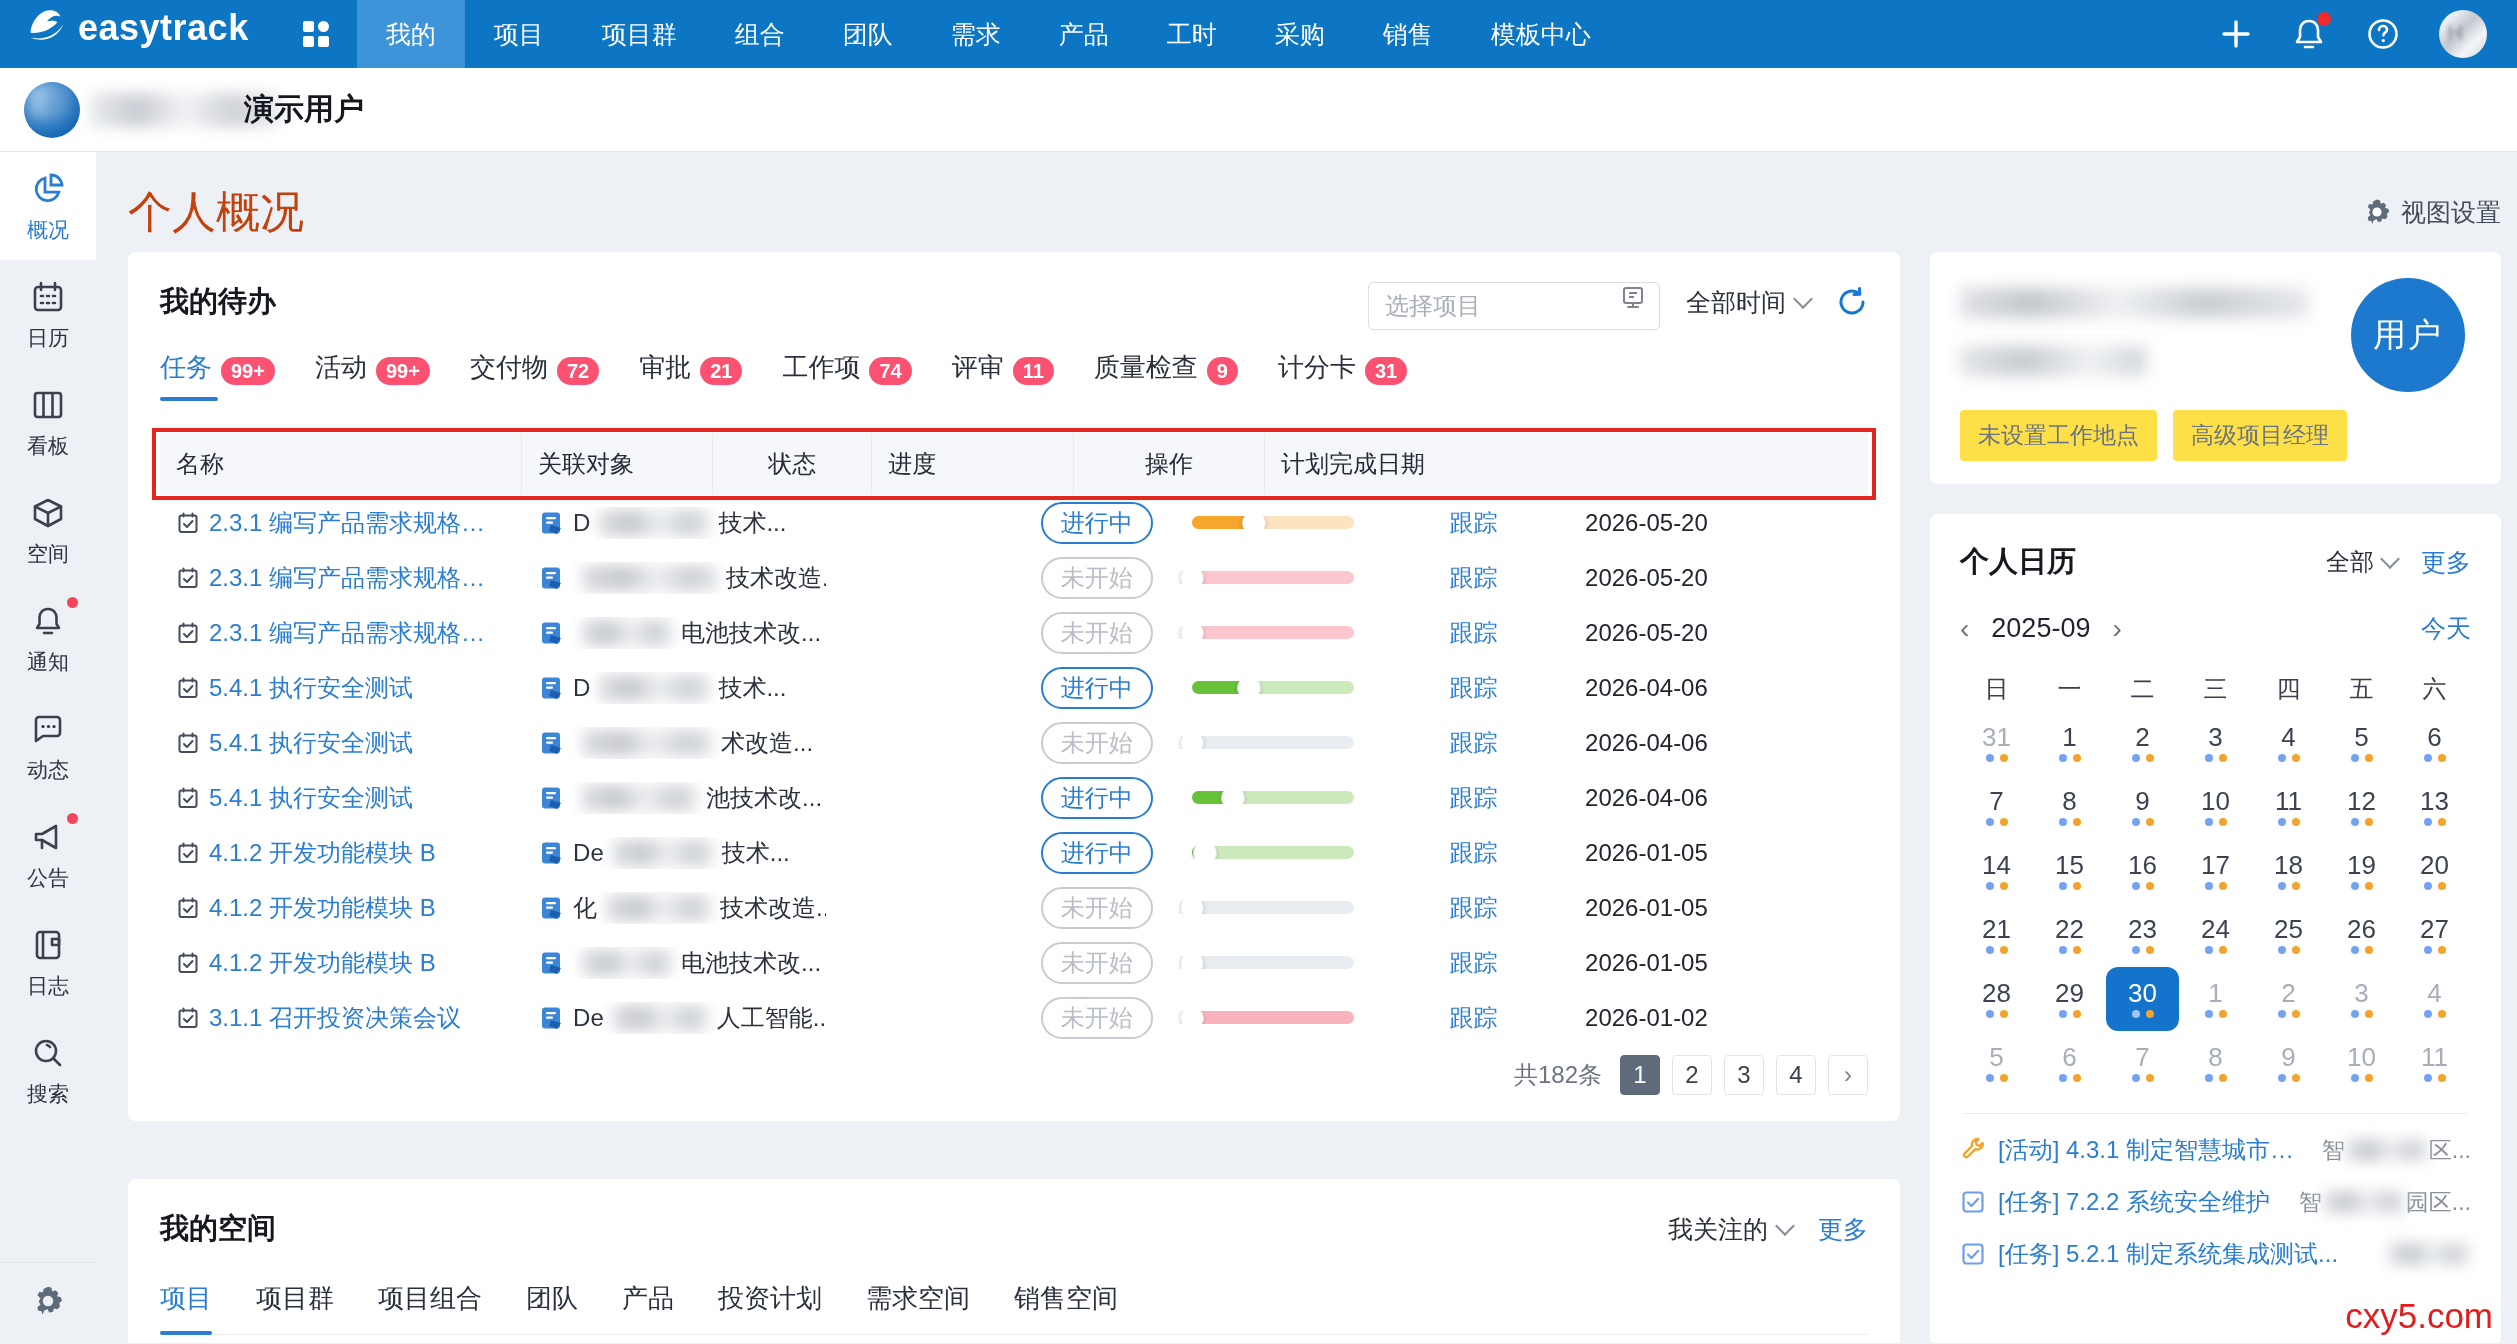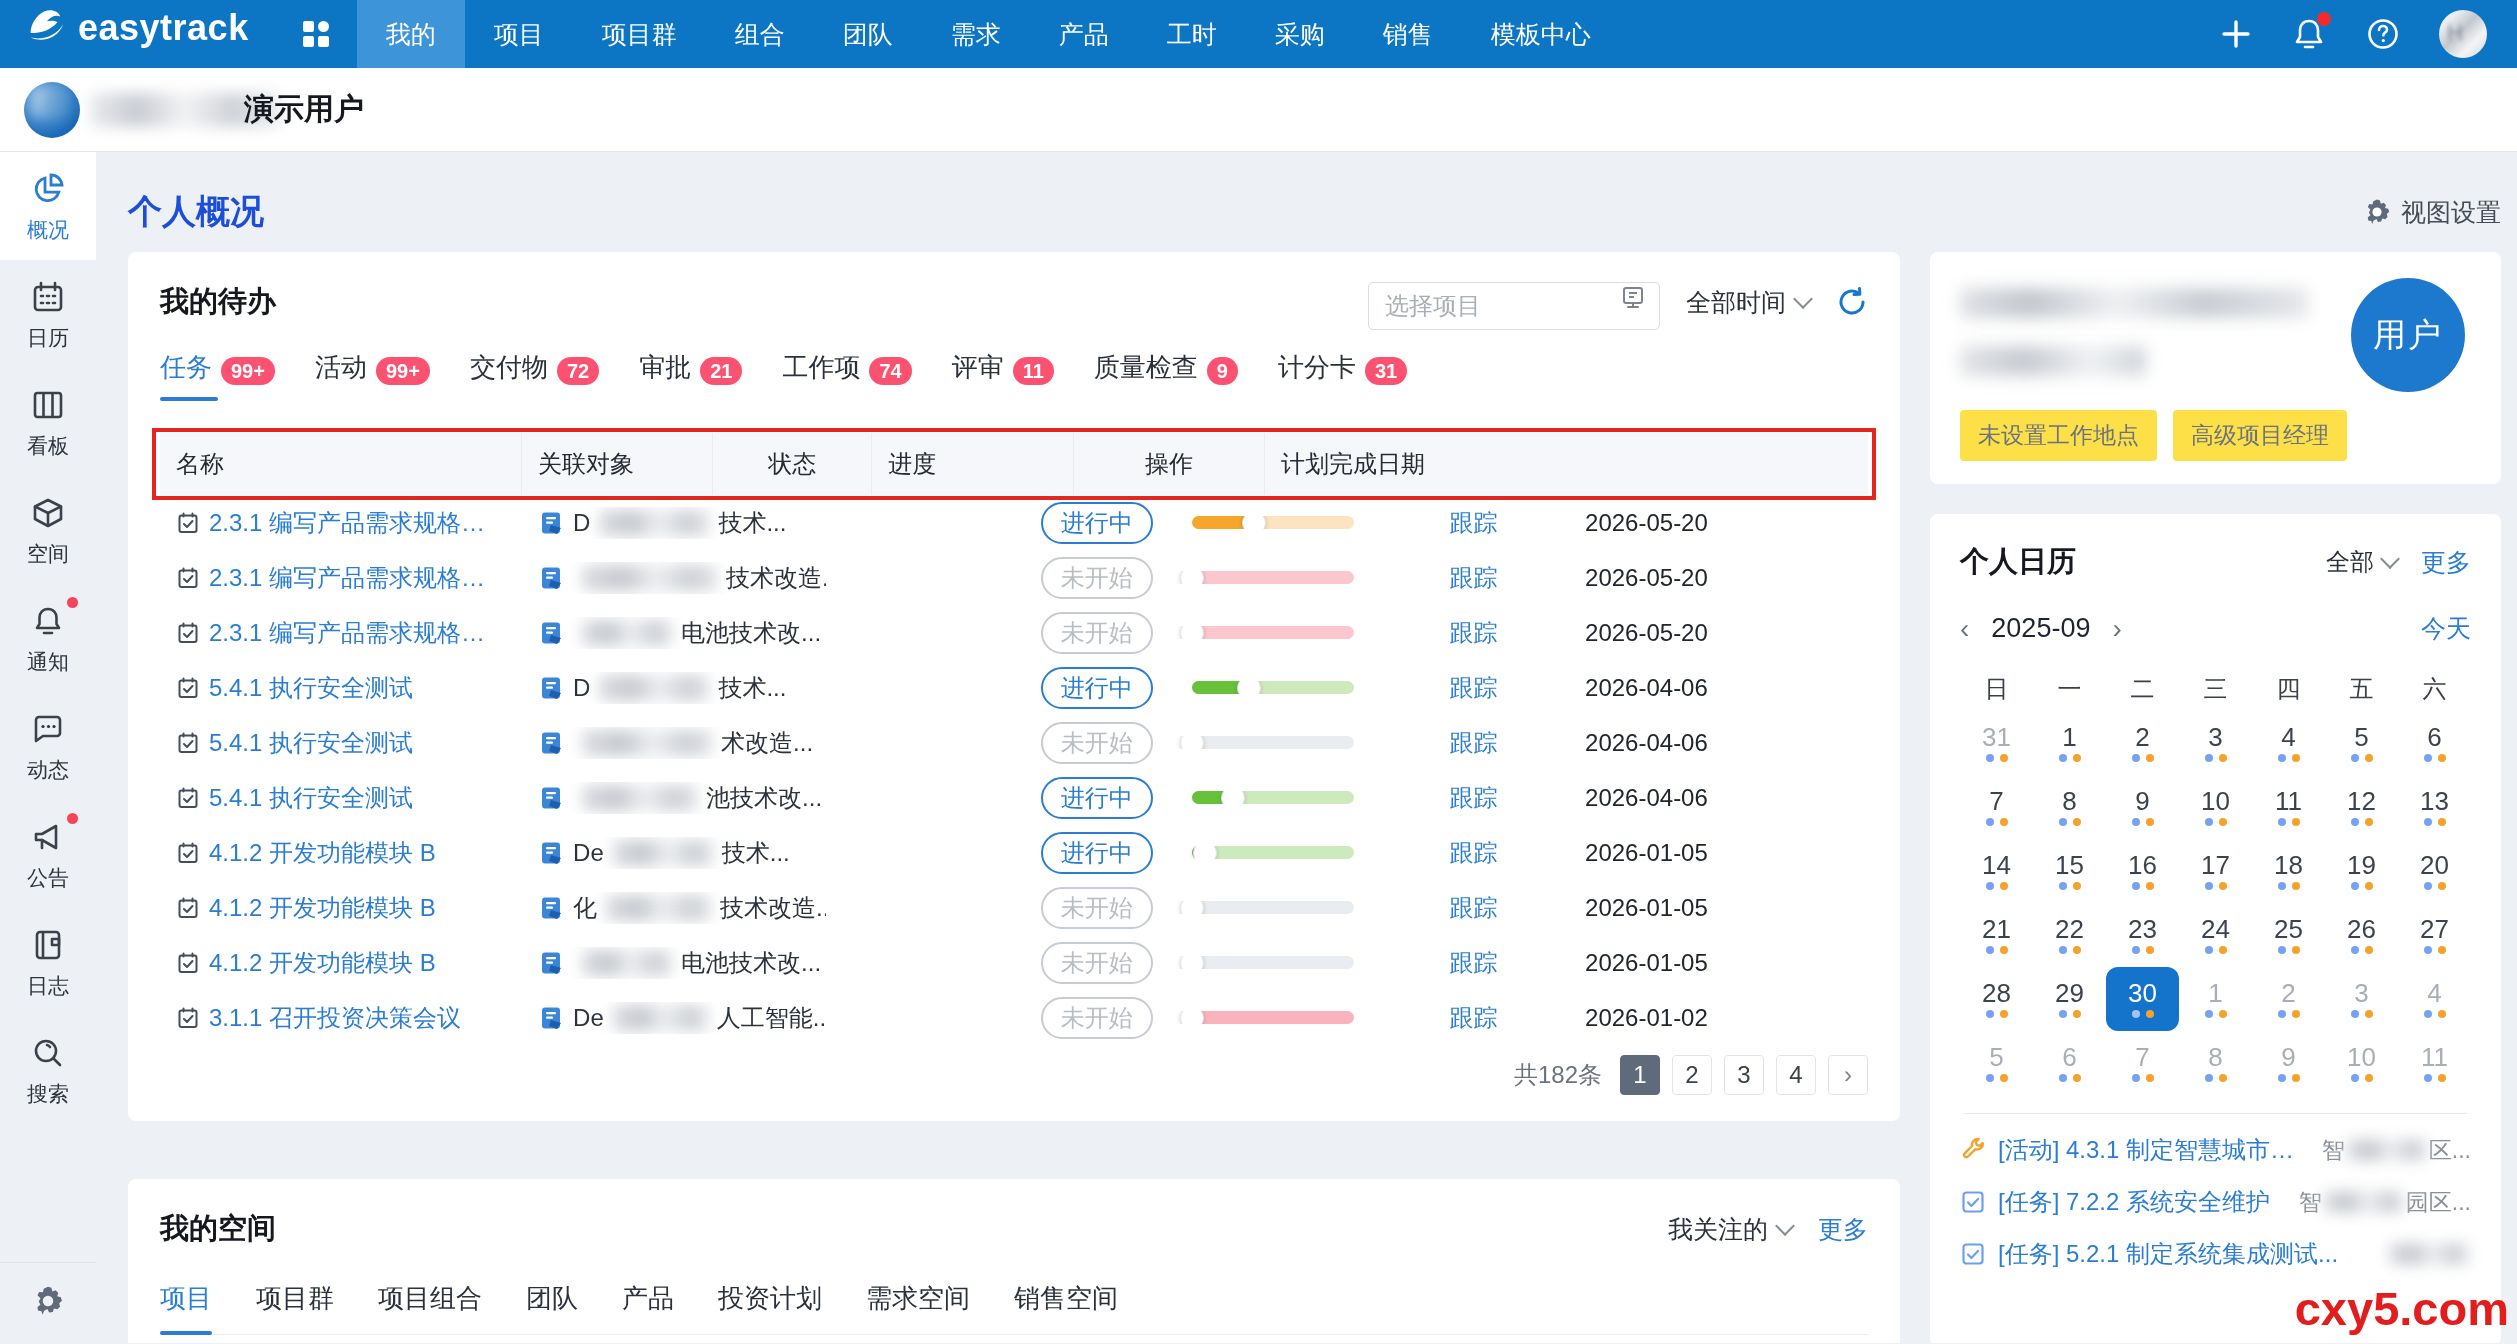--- a/index.html
+++ b/index.html
@@ -39,21 +39,21 @@
   .side-item svg { stroke:#3a414d; }
   .side-item.active { background:#fff; color:#2a7dd2; }
   .side-item.active svg { stroke:#2a7dd2; }
   .side-icon { position:relative; }
   .side-icon .reddot { position:absolute; top:-6px; right:-12px; width:11px; height:11px; border-radius:50%; background:#f5455c; }
   .side-bottom { margin-top:auto; border-top:1px solid #e2e5ea; padding:22px 0 26px; display:flex; justify-content:center; cursor:pointer; }
 
   
   .content { flex:1; padding:0 16px 0 32px; overflow:hidden; }
   .page-title-row { display:flex; align-items:center; margin-top:36px; height:48px; }
-  .page-title { font-size:34px; font-weight:bold; color:#1d4ed8; }
+  .page-title { font-size:44px; font-weight:normal; color:#c2410c; }
   .view-settings { margin-left:auto; display:flex; align-items:center; gap:10px; color:#454c59; font-size:25px; cursor:pointer; }
 
   .main-cols { display:flex; gap:30px; margin-top:16px; align-items:flex-start; }
   .col-left { width:1772px; flex-shrink:0; }
   .col-right { width:571px; flex-shrink:0; }
   .card { background:#fff; border-radius:8px; }
 
   
   .todo-card { padding:26px 32px; }
   .card-head { display:flex; align-items:center; height:48px; }
@@ -142,21 +142,21 @@
   .day.selected { background:#1474cc; }
   .day.selected .day-num { color:#fff; }
   .day.selected .dot-b { background:#a5c3f2; }
   .cal-divider { height:1px; background:#e8eaef; margin:18px 4px 0; }
   .agenda { margin-top:20px; display:flex; flex-direction:column; gap:20px; }
   .agenda-item { display:flex; align-items:center; gap:12px; }
   .agenda-text { color:#2a7dd2; font-size:24px; white-space:nowrap; overflow:hidden; text-overflow:ellipsis; cursor:pointer; }
   .agenda-meta { margin-left:auto; display:flex; align-items:center; gap:2px; color:#8a9099; font-size:23px; white-space:nowrap; flex-shrink:0; }
   .agenda-meta .blur-block { height:22px; width:80px; }
 
-  .watermark { position:absolute; right:8px; bottom:8px; color:#e11d1d; font-size:47px; font-weight:bold; z-index:9; }
+  .watermark { position:absolute; right:24px; bottom:8px; color:#e11d1d; font-size:35px; font-weight:normal; z-index:9; }
 </style>
 </head>
 <body>
 
 <div class="topnav">
   <div class="logo">
     <span>
       <svg width="46" height="46" viewBox="0 0 48 48">
         <path d="M9 29c9 1 20-2 28-11-3-2-7-2-11-1 4-5 9-7 14-5C37 4 25 3 17 11c-5 5-8 12-8 18z" fill="#fff"></path>
         <path d="M9 34c13 6 29 0 34-14-7 12-21 17-34 14z" fill="#fff"></path>

